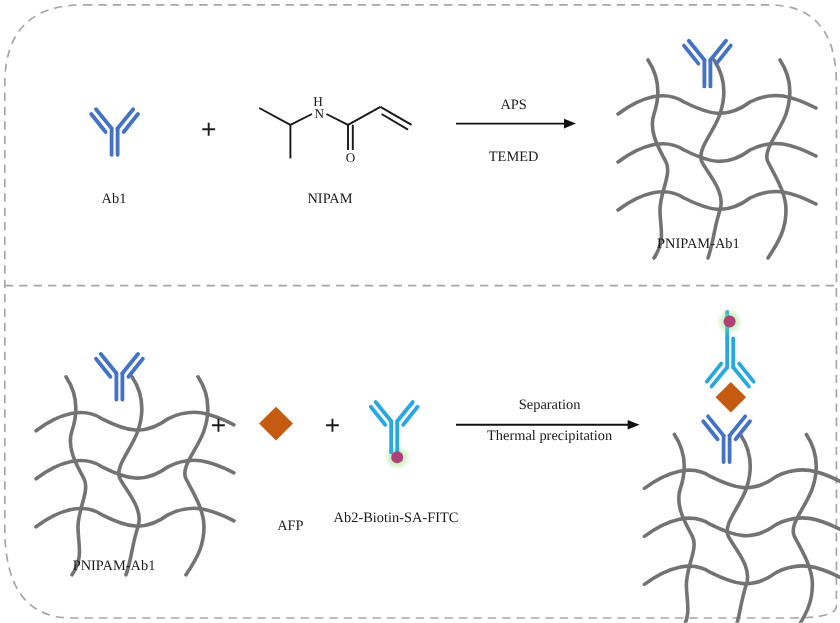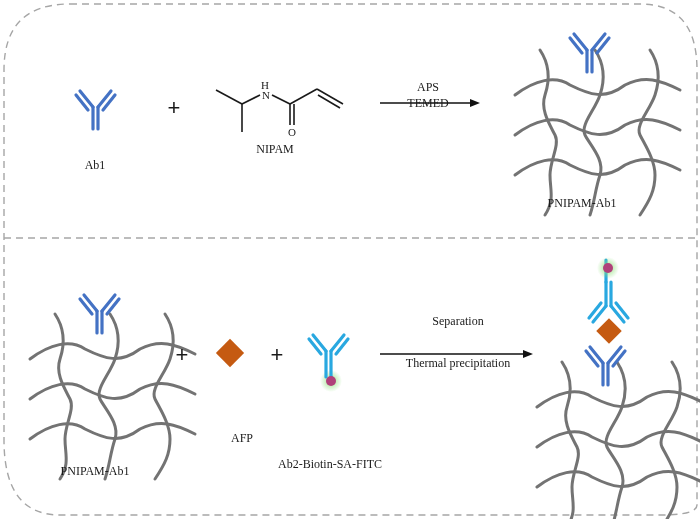--- a/index.html
+++ b/index.html
@@ -96,24 +96,24 @@
     <circle cx="608" cy="268" r="11" fill="url(#glow)"></circle>
     <circle cx="608" cy="268" r="5" fill="#b0407a"></circle>
   </g>
 </svg>
 
 <span class="plus" style="left:174px;top:108px">+</span>
 <span class="lbl" style="left:265px;top:79px;font-size:11px">H</span>
 <span class="lbl" style="left:266px;top:89px;font-size:11px">N</span>
 <span class="lbl" style="left:292px;top:126px;font-size:11px">O</span>
 <span class="lbl" style="left:95px;top:158px">Ab1</span>
-<span class="lbl" style="left:275px;top:142px">NIPAM</span>
+<span class="lbl" style="left:275px;top:158px">NIPAM</span>
 <span class="big" style="left:428px;top:80px">APS</span>
-<span class="big" style="left:428px;top:96px">TEMED</span>
+<span class="big" style="left:428px;top:123px">TEMED</span>
 <span class="lbl" style="left:582px;top:196px">PNIPAM-Ab1</span>
 
 <span class="plus" style="left:182px;top:355px">+</span>
 <span class="plus" style="left:277px;top:355px">+</span>
 <span class="lbl" style="left:95px;top:464px">PNIPAM-Ab1</span>
 <span class="lbl" style="left:242px;top:431px">AFP</span>
-<span class="lbl" style="left:330px;top:457px">Ab2-Biotin-SA-FITC</span>
-<span class="big" style="left:458px;top:314px">Separation</span>
+<span class="lbl" style="left:330px;top:424px">Ab2-Biotin-SA-FITC</span>
+<span class="big" style="left:458px;top:330px">Separation</span>
 <span class="big" style="left:458px;top:356px">Thermal precipitation</span>
 
 </body></html>

